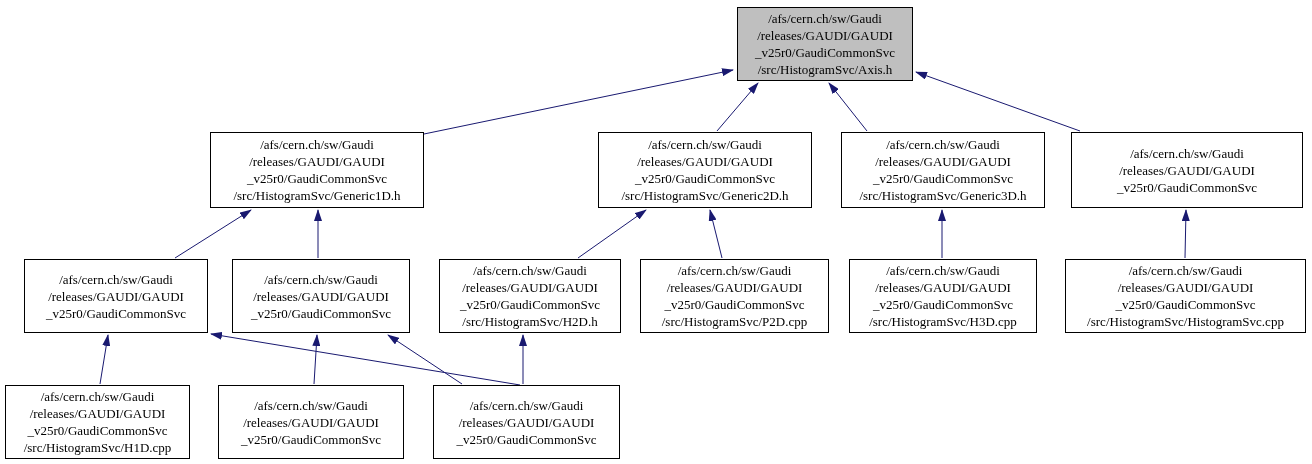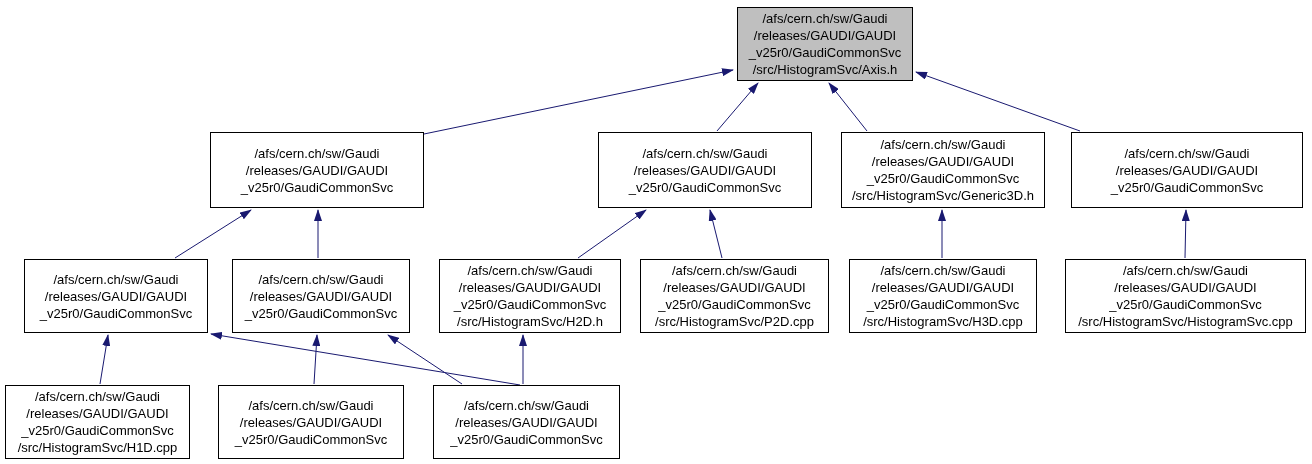--- a/index.html
+++ b/index.html
@@ -7,21 +7,21 @@
     padding: 0;
     width: 1312px;
     height: 464px;
     background: #ffffff;
     overflow: hidden;
   }
   .stage {
     position: relative;
     width: 1268px;
     height: 464px;
-    font-family: Liberation Sans, sans-serif;
+    font-family: Liberation Serif, serif;
   }
   .edge-layer {
     position: absolute;
     left: 0;
     top: 0;
     width: 1312px;
     height: 464px;
   }
   .node {
     position: absolute;
@@ -77,25 +77,27 @@
 <div class="node root" style="left: 737px; top: 7px; width: 176px; height: 74px; border-color: rgb(0, 0, 0); background: rgb(191, 191, 191); color: rgb(0, 0, 0);">
       <div class="nline">/afs/cern.ch/sw/Gaudi</div>
       <div class="nline">/releases/GAUDI/GAUDI</div>
       <div class="nline">_v25r0/GaudiCommonSvc</div>
       <div class="nline">/src/HistogramSvc/Axis.h</div>
     </div>
     <div class="node" style="left: 210px; top: 132px; width: 214px; height: 76px; border-color: rgb(0, 0, 0); background: rgb(255, 255, 255); color: rgb(0, 0, 0);">
       <div class="nline">/afs/cern.ch/sw/Gaudi</div>
       <div class="nline">/releases/GAUDI/GAUDI</div>
       <div class="nline">_v25r0/GaudiCommonSvc</div>
+      <div class="nline">/src/HistogramSvc/Generic1D.h</div>
     </div>
     <div class="node" style="left: 598px; top: 132px; width: 214px; height: 76px; border-color: rgb(0, 0, 0); background: rgb(255, 255, 255); color: rgb(0, 0, 0);">
       <div class="nline">/afs/cern.ch/sw/Gaudi</div>
       <div class="nline">/releases/GAUDI/GAUDI</div>
       <div class="nline">_v25r0/GaudiCommonSvc</div>
+      <div class="nline">/src/HistogramSvc/Generic2D.h</div>
     </div>
     <div class="node" style="left: 841px; top: 132px; width: 204px; height: 76px; border-color: rgb(0, 0, 0); background: rgb(255, 255, 255); color: rgb(0, 0, 0);">
       <div class="nline">/afs/cern.ch/sw/Gaudi</div>
       <div class="nline">/releases/GAUDI/GAUDI</div>
       <div class="nline">_v25r0/GaudiCommonSvc</div>
       <div class="nline">/src/HistogramSvc/Generic3D.h</div>
     </div>
     <div class="node" style="left: 1071px; top: 132px; width: 232px; height: 76px; border-color: rgb(0, 0, 0); background: rgb(255, 255, 255); color: rgb(0, 0, 0);">
       <div class="nline">/afs/cern.ch/sw/Gaudi</div>
       <div class="nline">/releases/GAUDI/GAUDI</div>

